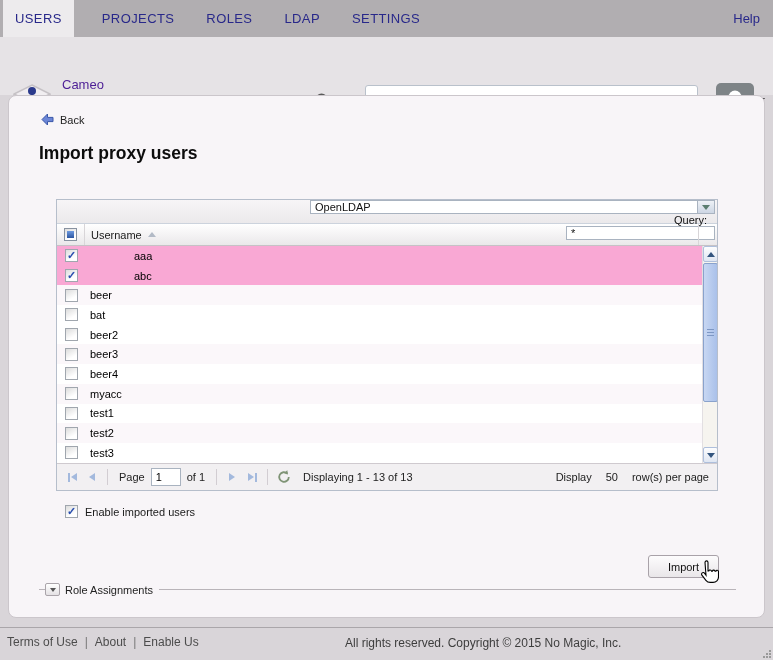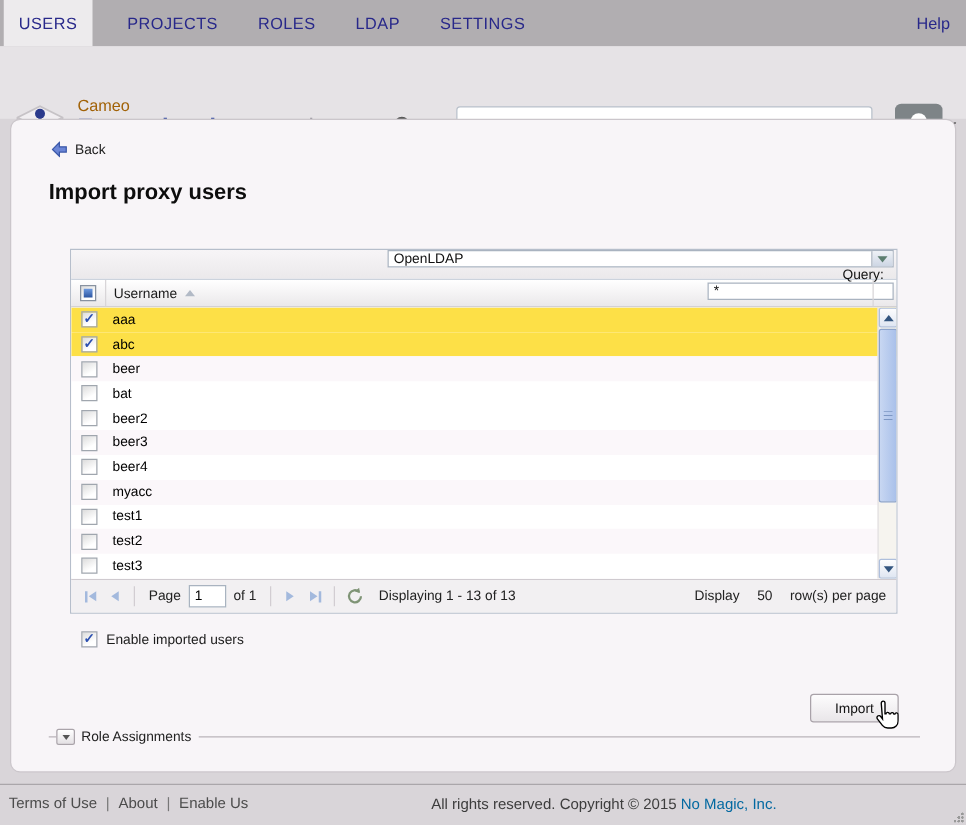--- a/index.html
+++ b/index.html
@@ -9,21 +9,21 @@
   
   .navbar { position:absolute; left:0; top:0; width:773px; height:37px; background:#b1aeb1; display:flex; align-items:stretch; }
   .nav-item { display:flex; align-items:center; padding:0 4px; margin-left:24px; color:#28288a; font-size:13px; letter-spacing:.4px; cursor:pointer; }
   .nav-item.active { background:#edebed; margin-left:3px; padding:0 12px; }
   .nav-help { margin-left:auto; margin-right:13px; display:flex; align-items:center; color:#28288a; font-size:13px; cursor:pointer; }
 
   
   .header { position:absolute; left:0; top:37px; width:773px; height:58px; background:#e6e3e6; }
   .logo { position:absolute; left:11px; top:46px; }
   .logo-text { position:absolute; left:62px; top:41px; line-height:1; }
-  .logo-line1 { font-size:13px; color:#a16207; }
+  .logo-line1 { font-size:13px; color:#4c1d95; }
   .logo-line2 { font-size:19px; margin-top:2px; }
   .logo-strong { color:#3b50a5; font-weight:bold; }
   .logo-light { color:#9a97a0; }
   .search-icon { position:absolute; left:314px; top:55px; cursor:pointer; }
   .search-caret { position:absolute; left:345px; top:62px; width:0; height:0; border-left:4px solid transparent; border-right:4px solid transparent; border-top:5px solid #9a97a0; cursor:pointer; }
   .search-input { position:absolute; left:365px; top:48px; width:333px; height:31px; border:1px solid #b9c1cb; border-radius:3px; padding:0 8px; font-size:13px; font-family:"Liberation Sans",sans-serif; color:#333; background:#fff; }
   .search-input::placeholder { color:#b3b0b3; }
   .avatar { position:absolute; left:716px; top:46px; width:38px; height:38px; background:#7e8487; border-radius:5px; cursor:pointer; }
   .avatar-caret { position:absolute; left:757px; top:61px; width:0; height:0; border-left:4px solid transparent; border-right:4px solid transparent; border-top:5px solid #222; cursor:pointer; }
 
@@ -45,21 +45,21 @@
 
   .grid-header { height:22px; background:linear-gradient(#ffffff,#eae8ea); border-bottom:1px solid #c6c2c6; display:flex; align-items:stretch; }
   .hdr-cb-col { width:28px; display:flex; align-items:center; justify-content:center; border-right:1px solid #d8d5d8; }
   .hdr-label-col { width:614px; display:flex; align-items:center; padding-left:6px; gap:6px; border-right:1px solid #d8d5d8; cursor:pointer; }
   .hdr-spacer-col { flex:1; }
   .sort-asc { width:0; height:0; border-left:4px solid transparent; border-right:4px solid transparent; border-bottom:5px solid #b2bac6; }
 
   .grid-body { position:relative; height:217px; background:#fff; overflow:hidden; }
   .grid-row { height:19.7px; display:flex; align-items:center; cursor:pointer; }
   .grid-row.alt { background:#fbf7fa; }
-  .grid-row.selected { background:#fde047; }
+  .grid-row.selected { background:#f9a8d4;gap:44px; }
   .grid-row .cb { margin-left:8px; }
   .grid-row .row-label { margin-left:12px; color:#000; }
 
   
   .cb { width:13px; height:13px; border:1px solid #a0a6ae; background:linear-gradient(150deg,#dcdcdc,#ffffff 70%); display:flex; align-items:center; justify-content:center; cursor:pointer; }
   .cb.checked::after { content:"\2713"; color:#2b4fb0; font-size:11px; font-weight:bold; line-height:11px; }
   .cb.partial { border-color:#8892a0; }
   .cb.partial i { width:7px; height:7px; background:linear-gradient(#6d9ae0,#2c55a0); display:block; }
 
   
@@ -95,21 +95,21 @@
   .role-toggle i { width:0;height:0;border-left:3px solid transparent;border-right:3px solid transparent;border-top:4px solid #555; }
   .role-label { margin:0 6px 0 5px; color:#222; }
   .role-line { flex:1; height:1px; background:#b9b4b9; }
 
   
   .footer-line { position:absolute; left:0; top:627px; width:773px; height:1px; background:#aaa6aa; }
   .footer-links { position:absolute; left:7px; top:635px; font-size:12px; color:#4c4c4c; display:flex; gap:7px; }
   .footer-links span.lnk { cursor:pointer; }
   .footer-links span.sep { color:#777; }
   .footer-copy { position:absolute; left:345px; top:636px; font-size:12px; color:#3d3d3d; }
-  .footer-company { color:#0369a1; }
+  .footer-company { color:#404040; }
   .gripper { position:absolute; right:2px; bottom:2px; width:8px; height:8px;
     background:
       radial-gradient(circle at 7px 1px, #999 1px, transparent 1.2px),
       radial-gradient(circle at 4px 4px, #999 1px, transparent 1.2px),
       radial-gradient(circle at 7px 4px, #999 1px, transparent 1.2px),
       radial-gradient(circle at 1px 7px, #999 1px, transparent 1.2px),
       radial-gradient(circle at 4px 7px, #999 1px, transparent 1.2px),
       radial-gradient(circle at 7px 7px, #999 1px, transparent 1.2px); }
 </style>
 </head>

